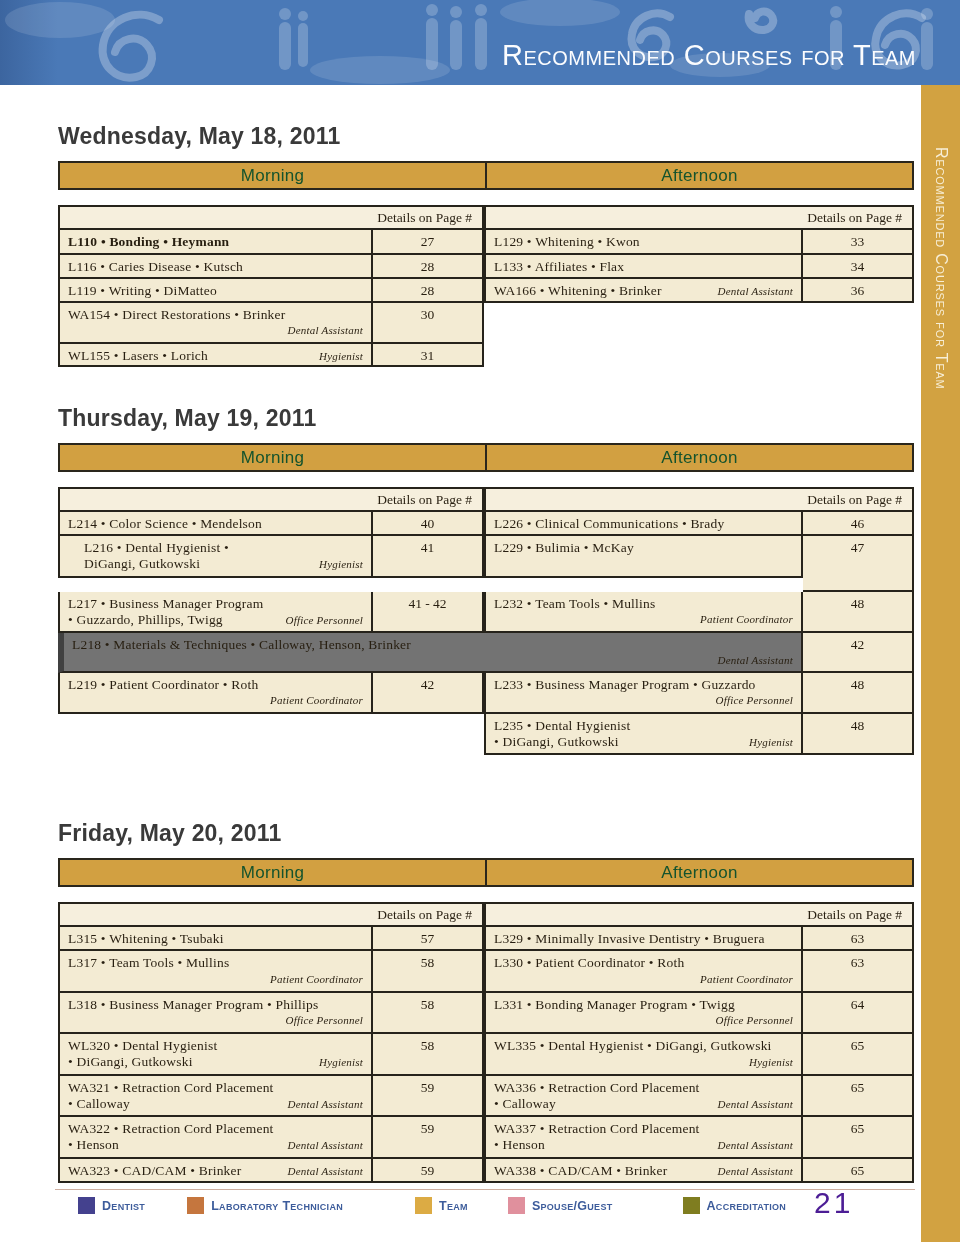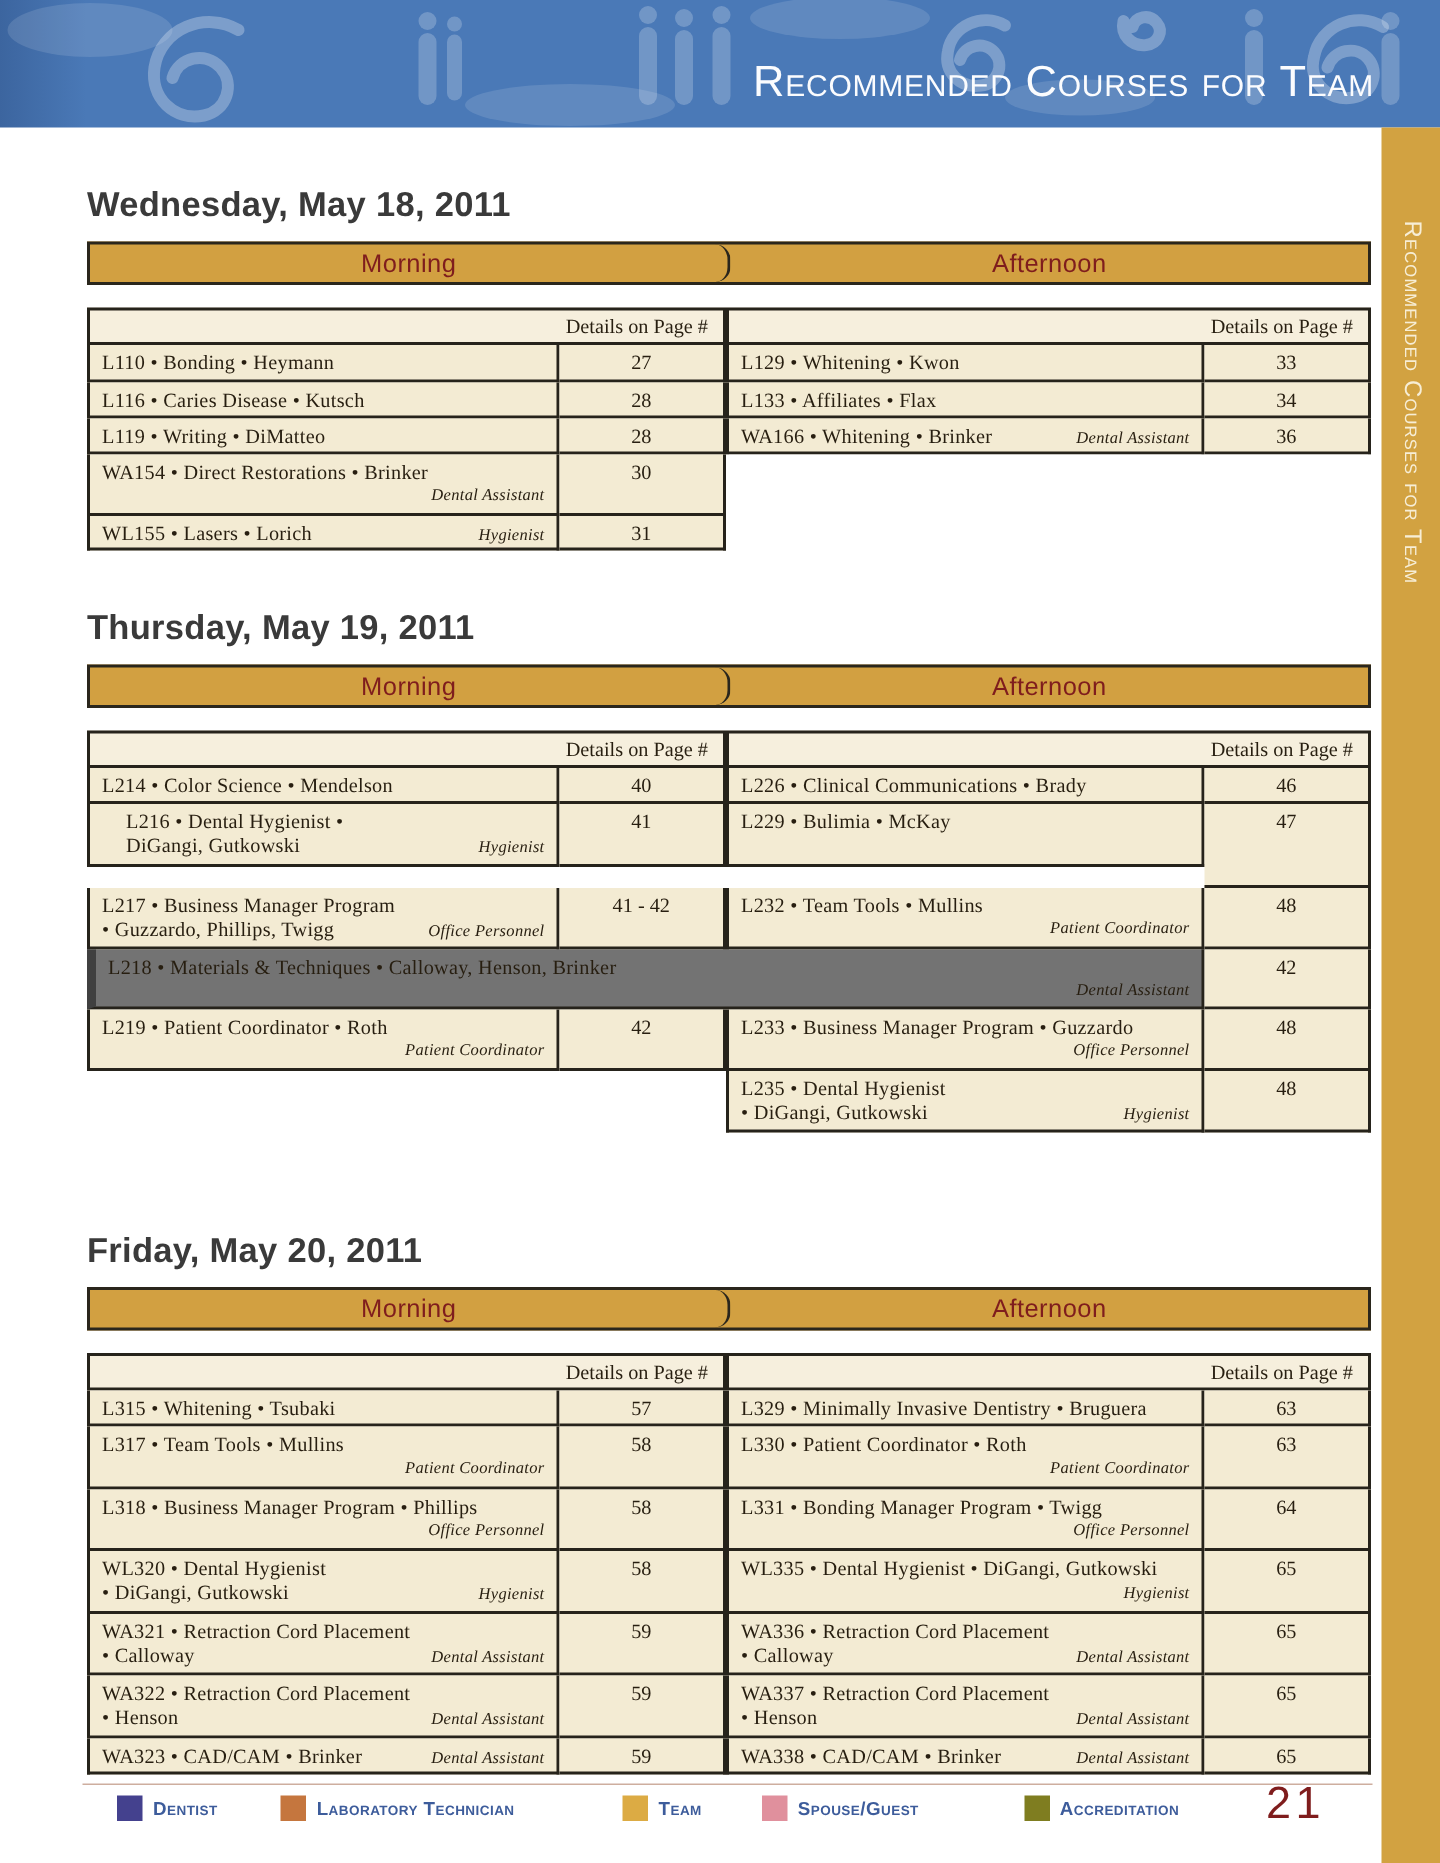--- a/index.html
+++ b/index.html
@@ -43,21 +43,21 @@
     font-size:23px;line-height:32px;font-weight:600;
     letter-spacing:0.2px;color:#3a3a3a;
   }
   .ma-bar{
     display:flex;width:856px;height:29px;box-sizing:border-box;
     background:#d2a041;border:2px solid #2a261c;margin-bottom:15px;
   }
   .ma-cell{
     flex:1 1 50%;display:flex;align-items:center;justify-content:center;
     font-family:"Liberation Sans", sans-serif;
-    font-size:17px;font-weight:500;letter-spacing:0.3px;color:#7f1d1d;border-radius:10px;
+    font-size:17px;font-weight:500;letter-spacing:0.3px;color:#14532d;
   }
   .ma-cell.morning{border-right:2px solid #2a261c;}
   
   .grid{display:grid;grid-template-columns:315px 111px 319px 111px;width:856px;}
   .cell{
     box-sizing:border-box;background:#f3ebd3;
     border-bottom:2px solid #26231b;
     color:#271e10;font-size:13.5px;
   }
   .cell.hdr{
@@ -91,23 +91,23 @@
   .legend-item{display:flex;align-items:center;padding-left:20px;}
   .legend-item .sq{width:17px;height:17px;margin-right:7px;}
   .legend-item .lbl{
     font-family:"Liberation Sans", sans-serif;
     font-variant:small-caps;font-weight:600;
     font-size:12.5px;letter-spacing:0.3px;color:#3d5c9b;
     white-space:nowrap;
   }
   .gap1{margin-right:22px;} .gap2{margin-right:52px;} .gap3{margin-right:20px;} .gap4{margin-right:50px;}
   .page-num{
-    position:absolute;left:844px;top:1186px;
-    font-family:"Liberation Sans", sans-serif;
-    font-size:30px;font-weight:400;letter-spacing:3px;color:#7f1d1d;
+    position:absolute;left:814px;top:1186px;
+    font-family:"Liberation Sans", sans-serif;
+    font-size:30px;font-weight:400;letter-spacing:3px;color:#4c1d95;
   }
 </style>
 </head>
 <body>
 
 <div class="banner">
   <svg width="960" height="85" viewBox="0 0 960 85">
     <g stroke="#ffffff" stroke-opacity="0.28" fill="none" stroke-width="8" stroke-linecap="round">
       <path d="M115 52 c4 -14 22 -18 32 -7 c10 11 4 29 -11 32 c-20 4 -36 -12 -33 -32 c4 -26 34 -38 56 -25"></path>
       <path d="M640 40 c3 -10 16 -13 23 -5 c7 8 2 21 -9 22 c-14 2 -25 -9 -22 -23 c3 -17 23 -26 38 -17"></path>
@@ -146,21 +146,21 @@
 
 <section class="day" style="top:120px">
   <h2>Wednesday, May 18, 2011</h2>
   <div class="ma-bar">
     <div class="ma-cell morning">Morning</div>
     <div class="ma-cell">Afternoon</div>
   </div>
   <div class="grid">
       <div class="cell hdr lhdr" style="height: 25px;">Details on Page #</div>
       <div class="cell hdr rhdr" style="height: 25px;">Details on Page #</div>
-      <div class="cell course lcourse" style="height: 25px;">
+      <div class="cell course lcourse" style="height: 25px; font-weight: bold;">
         <div class="line1">
           <span class="ctext">L110 • Bonding • Heymann</span>
         </div>
       </div>
       <div class="cell page lpage" style="height: 25px;">27</div>
       <div class="cell course rcourse" style="height: 25px;">
         <div class="line1">
           <span class="ctext">L129 • Whitening • Kwon</span>
         </div>
       </div>

